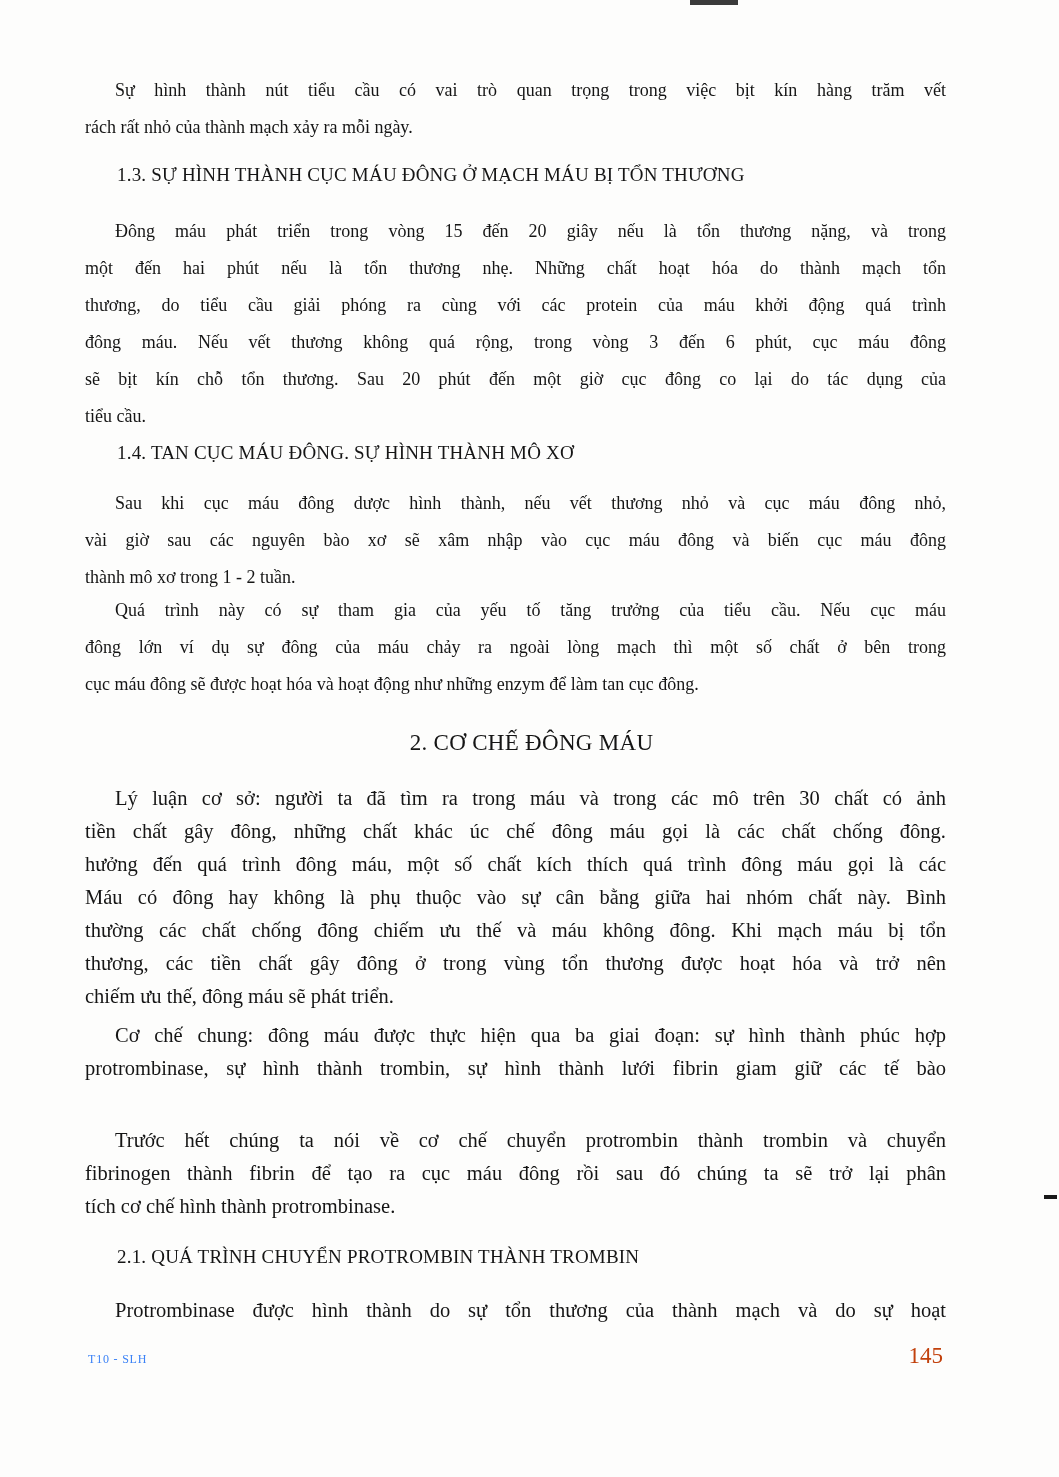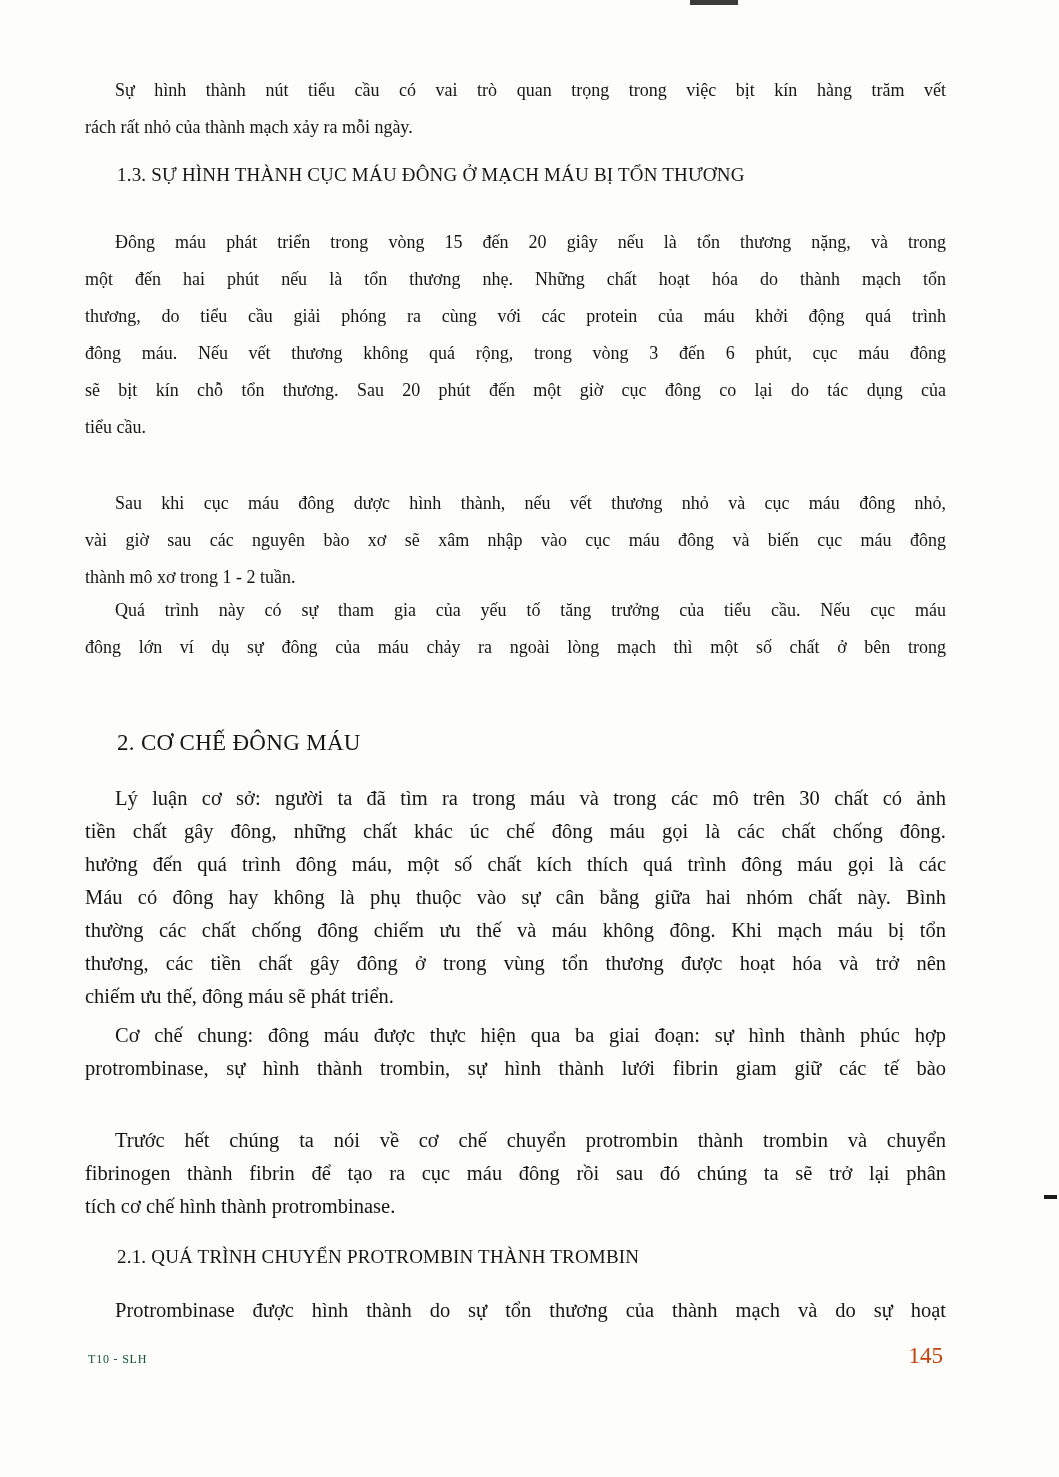--- a/index.html
+++ b/index.html
@@ -29,28 +29,29 @@
     font-weight: normal;
     font-size: 19px;
     line-height: 26px;
     letter-spacing: 0.2px;
     white-space: nowrap;
   }
   .heading-major {
     font-size: 23px;
     line-height: 30px;
     letter-spacing: 0.3px;
+    text-align: center;
   }
   .footer-left {
     position: absolute;
     left: 88px;
     top: 1352px;
     font-size: 12px;
     letter-spacing: 0.8px;
-    color: #14532d;
+    color: #3b82f6;
     font-family: "Liberation Serif", serif;
   }
   .page-number {
     position: absolute;
     left: 85px;
     top: 1343px;
     width: 858px;
     text-align: right;
     font-size: 23px;
     color: #c2410c;
@@ -66,39 +67,41 @@
 
   <div class="artifact top-smudge"></div>
 
   <div class="block para lh37" style="top:72px">
       <div class="jline first">Sự hình thành nút tiểu cầu có vai trò quan trọng trong việc bịt kín hàng trăm vết</div>
       <div class="jline last">rách rất nhỏ của thành mạch xảy ra mỗi ngày.</div>
     </div>
 
   <div class="heading" style="top:162px">1.3. SỰ HÌNH THÀNH CỤC MÁU ĐÔNG Ở MẠCH MÁU BỊ TỔN THƯƠNG</div>
 
-  <div class="block para lh37" style="top:224px">
+  <div class="block para lh37" style="top:213px">
       <div class="jline first">Đông máu phát triển trong vòng 15 đến 20 giây nếu là tổn thương nặng, và trong</div>
       <div class="jline">một đến hai phút nếu là tổn thương nhẹ. Những chất hoạt hóa do thành mạch tổn</div>
       <div class="jline">thương, do tiểu cầu giải phóng ra cùng với các protein của máu khởi động quá trình</div>
       <div class="jline">đông máu. Nếu vết thương không quá rộng, trong vòng 3 đến 6 phút, cục máu đông</div>
       <div class="jline">sẽ bịt kín chỗ tổn thương. Sau 20 phút đến một giờ cục đông co lại do tác dụng của</div>
       <div class="jline last">tiểu cầu.</div>
     </div>
 
+  <div class="heading" style="top:440px">1.4. TAN CỤC MÁU ĐÔNG. SỰ HÌNH THÀNH MÔ XƠ</div>
 
   <div class="block para lh37" style="top:485px">
       <div class="jline first">Sau khi cục máu đông dược hình thành, nếu vết thương nhỏ và cục máu đông nhỏ,</div>
       <div class="jline">vài giờ sau các nguyên bào xơ sẽ xâm nhập vào cục máu đông và biến cục máu đông</div>
       <div class="jline last">thành mô xơ trong 1 - 2 tuần.</div>
     </div>
 
   <div class="block para lh37" style="top:592px">
       <div class="jline first">Quá trình này có sự tham gia của yếu tố tăng trưởng của tiểu cầu. Nếu cục máu</div>
       <div class="jline">đông lớn ví dụ sự đông của máu chảy ra ngoài lòng mạch thì một số chất ở bên trong</div>
+      <div class="jline last">cục máu đông sẽ được hoạt hóa và hoạt động như những enzym để làm tan cục đông.</div>
     </div>
 
   <div class="heading heading-major" style="top:728px">2. CƠ CHẾ ĐÔNG MÁU</div>
 
   <div class="block para lh33" style="top:782px">
       <div class="jline first">Lý luận cơ sở: người ta đã tìm ra trong máu và trong các mô trên 30 chất có ảnh</div>
       <div class="jline">tiền chất gây đông, những chất khác úc chế đông máu gọi là các chất chống đông.</div>
       <div class="jline">hưởng đến quá trình đông máu, một số chất kích thích quá trình đông máu gọi là các</div>
       <div class="jline">Máu có đông hay không là phụ thuộc vào sự cân bằng giữa hai nhóm chất này. Bình</div>
       <div class="jline">thường các chất chống đông chiếm ưu thế và máu không đông. Khi mạch máu bị tổn</div>

